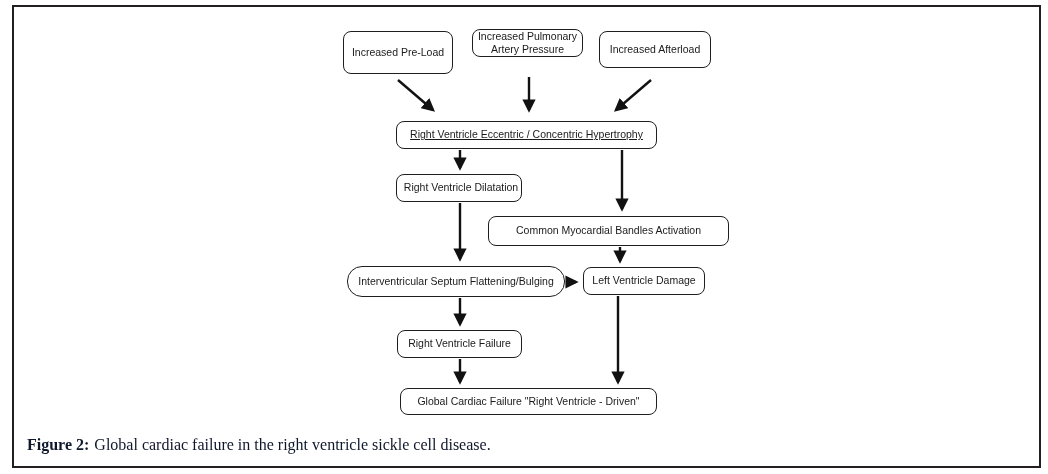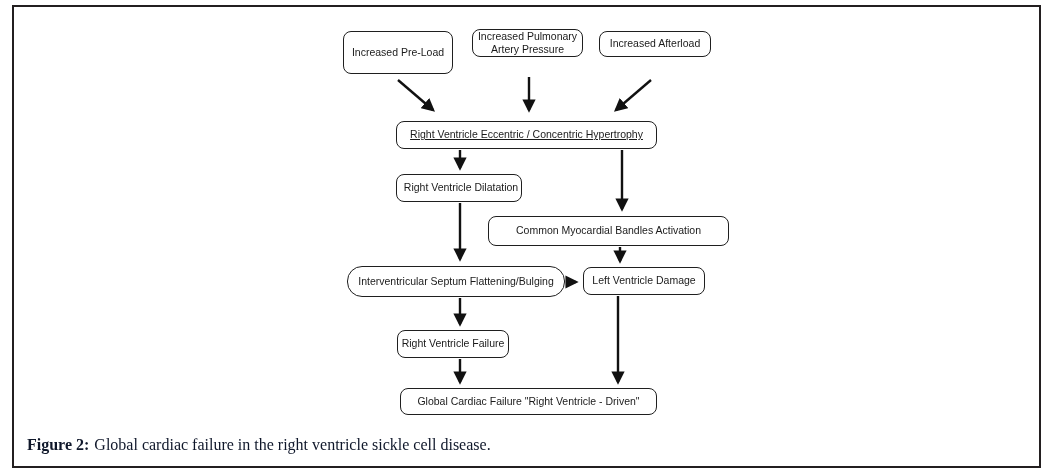--- a/index.html
+++ b/index.html
@@ -75,32 +75,32 @@
       <line x1="460" y1="298" x2="460" y2="324" marker-end="url(#ah)"></line>
       <line x1="460" y1="359" x2="460" y2="382" marker-end="url(#ah)"></line>
       <line x1="618" y1="296" x2="618" y2="382" marker-end="url(#ah)"></line>
     </g>
   </svg>
 
   <div class="node nowrap" style="left:343px; top:31px; width:110px; height:43px;">Increased Pre-Load</div>
 
   <div class="node" style="left:472px; top:29px; width:111px; height:28px;">Increased Pulmonary Artery Pressure</div>
 
-  <div class="node nowrap" style="left:599px; top:31px; width:112px; height:26px;">Increased Afterload</div>
+  <div class="node nowrap" style="left:599px; top:31px; width:112px; height:37px;">Increased Afterload</div>
 
   <div class="node nowrap" style="left:396px; top:121px; width:261px; height:28px;text-decoration:underline;">Right Ventricle Eccentric / Concentric  Hypertrophy</div>
 
   <div class="node nowrap" style="left:396px; top:174px; width:126px; height:28px;padding-left:7px;">Right Ventricle Dilatation</div>
 
   <div class="node nowrap" style="left:488px; top:216px; width:241px; height:30px;">Common Myocardial Bandles Activation</div>
 
   <div class="node nowrap" style="left:347px; top:266px; width:218px; height:31px;border-radius:15px;">Interventricular Septum Flattening/Bulging</div>
 
   <div class="node nowrap" style="left:583px; top:267px; width:122px; height:28px;">Left Ventricle Damage</div>
 
-  <div class="node nowrap" style="left:397px; top:330px; width:112px; height:28px;">Right Ventricle Failure</div>
+  <div class="node nowrap" style="left:397px; top:330px; width:125px; height:28px;">Right Ventricle Failure</div>
 
   <div class="node nowrap" style="left:400px; top:388px; width:257px; height:27px;">Global Cardiac Failure "Right Ventricle - Driven"</div>
 
   <div id="caption">
     <span class="cap-label">Figure 2:</span><span>Global cardiac failure in the right ventricle sickle cell disease.</span>
   </div>
 </div>
 
 </body></html>

